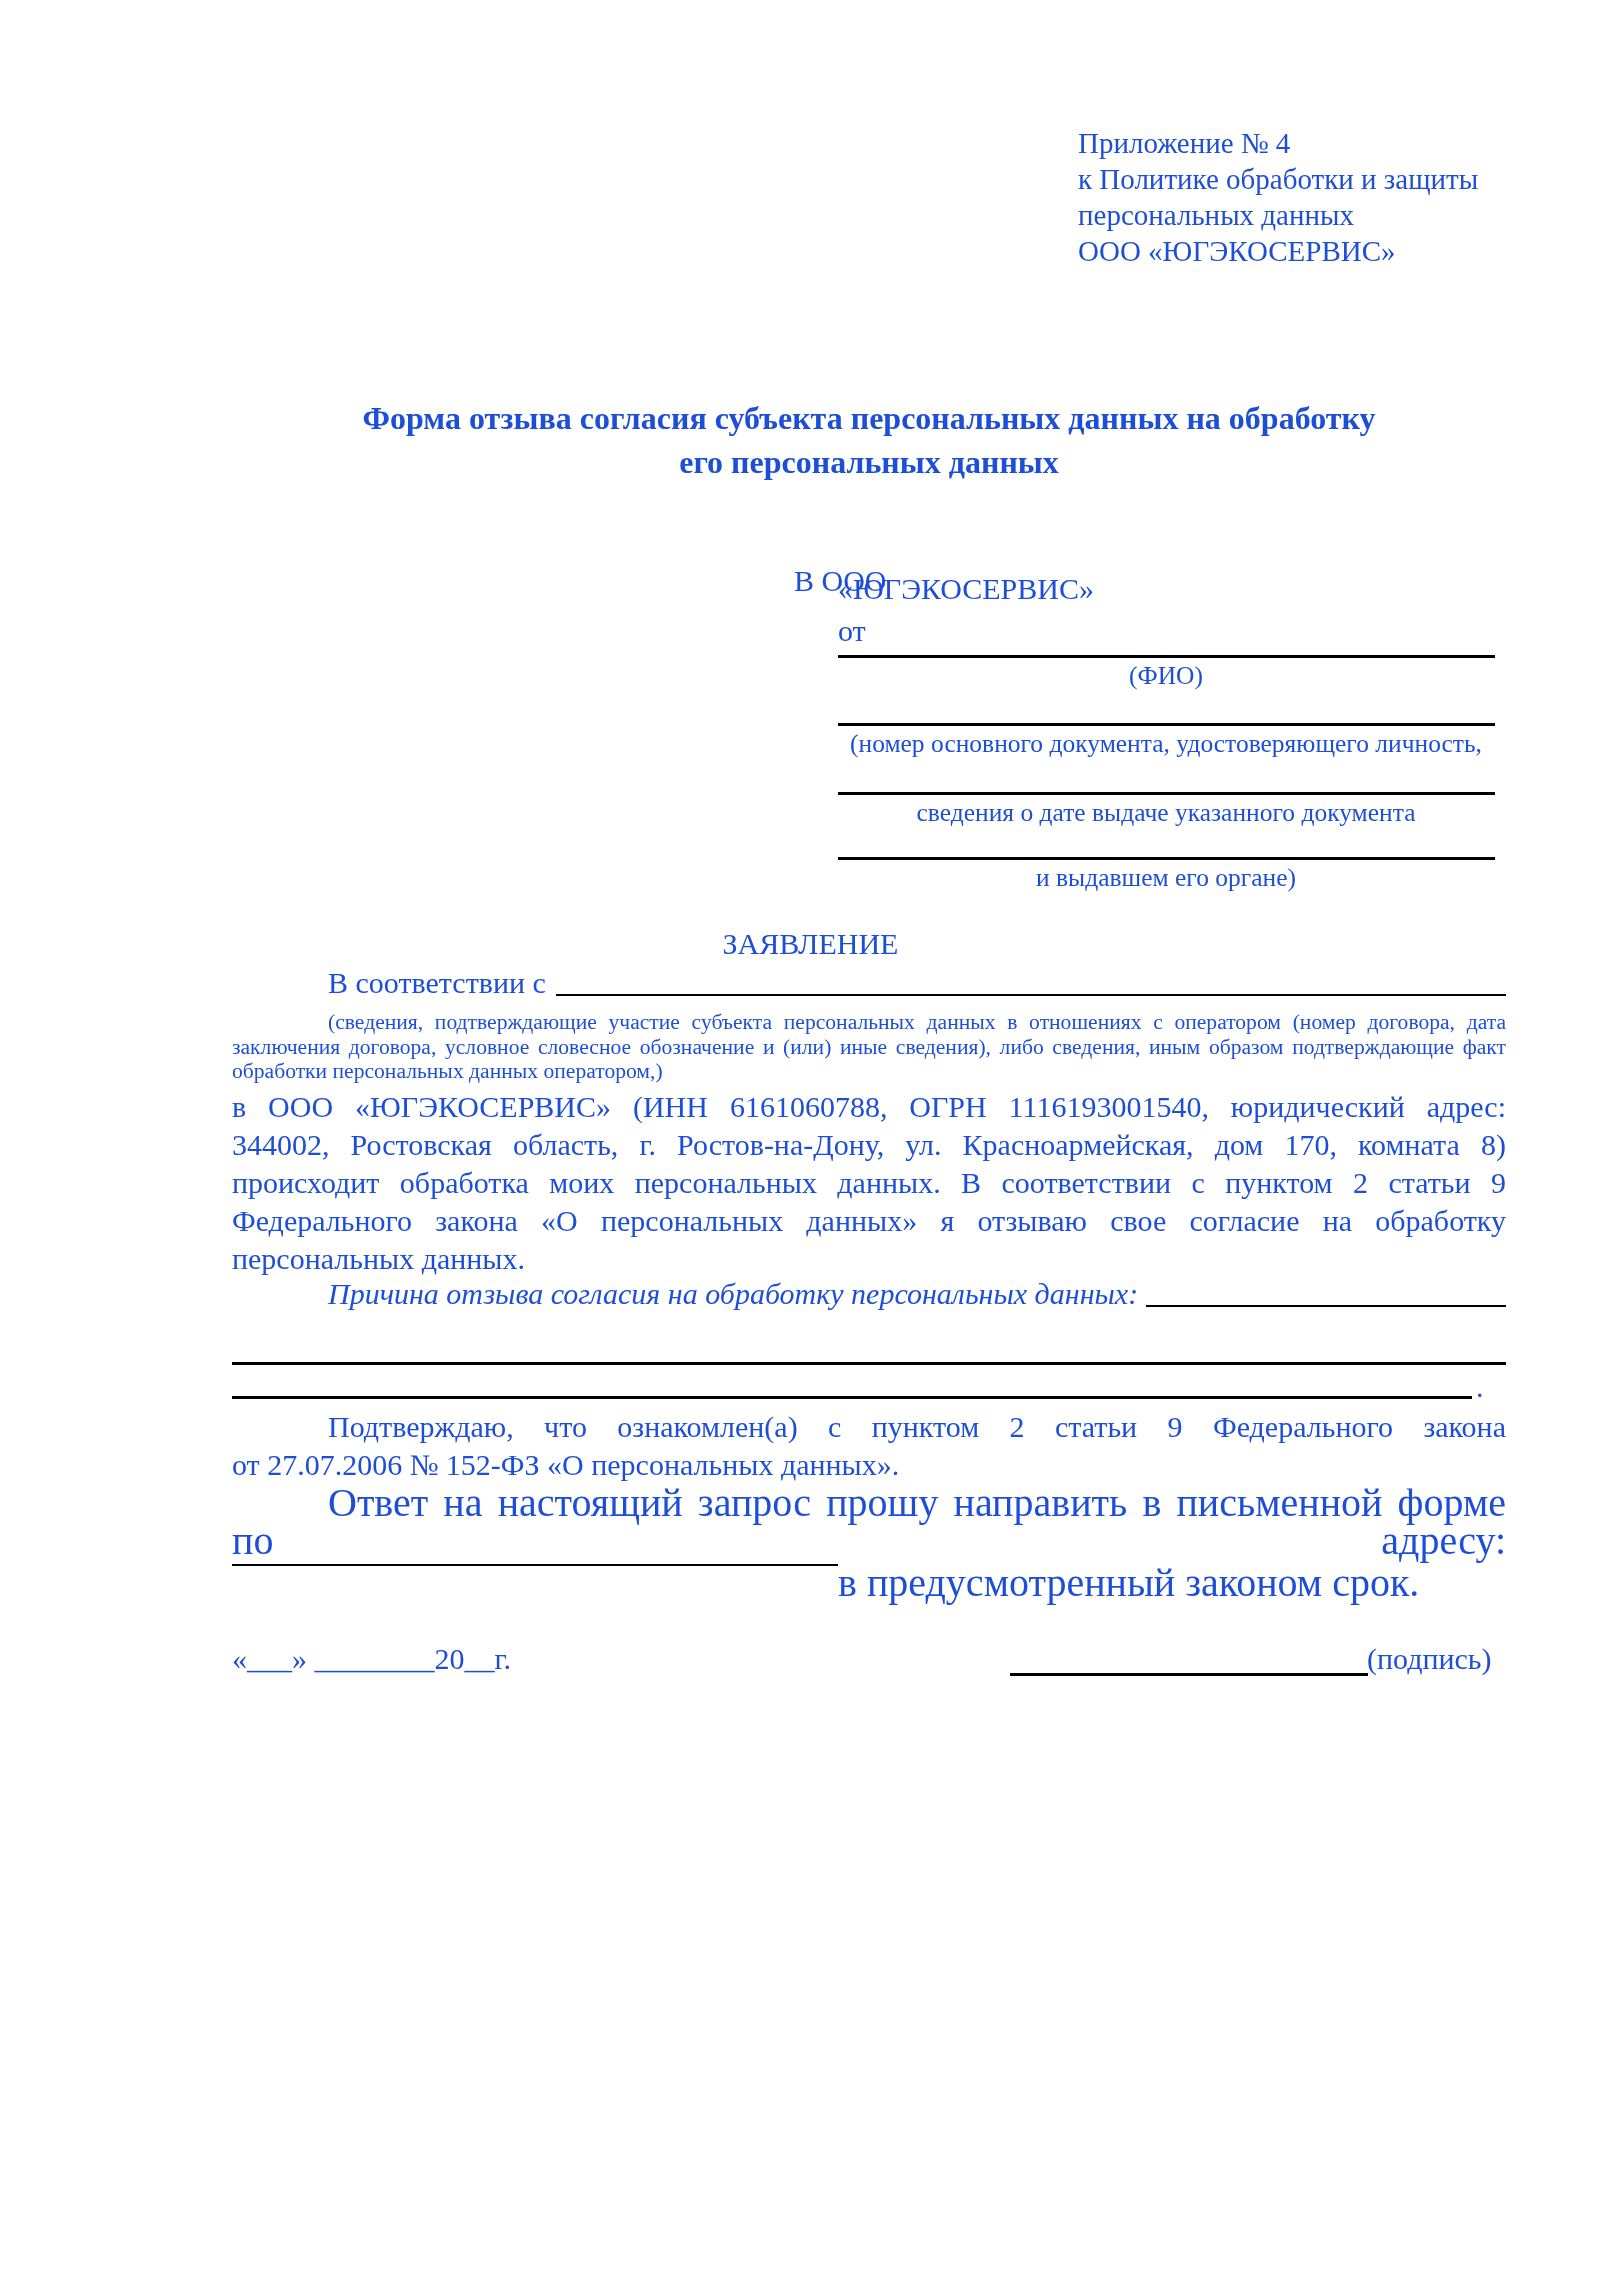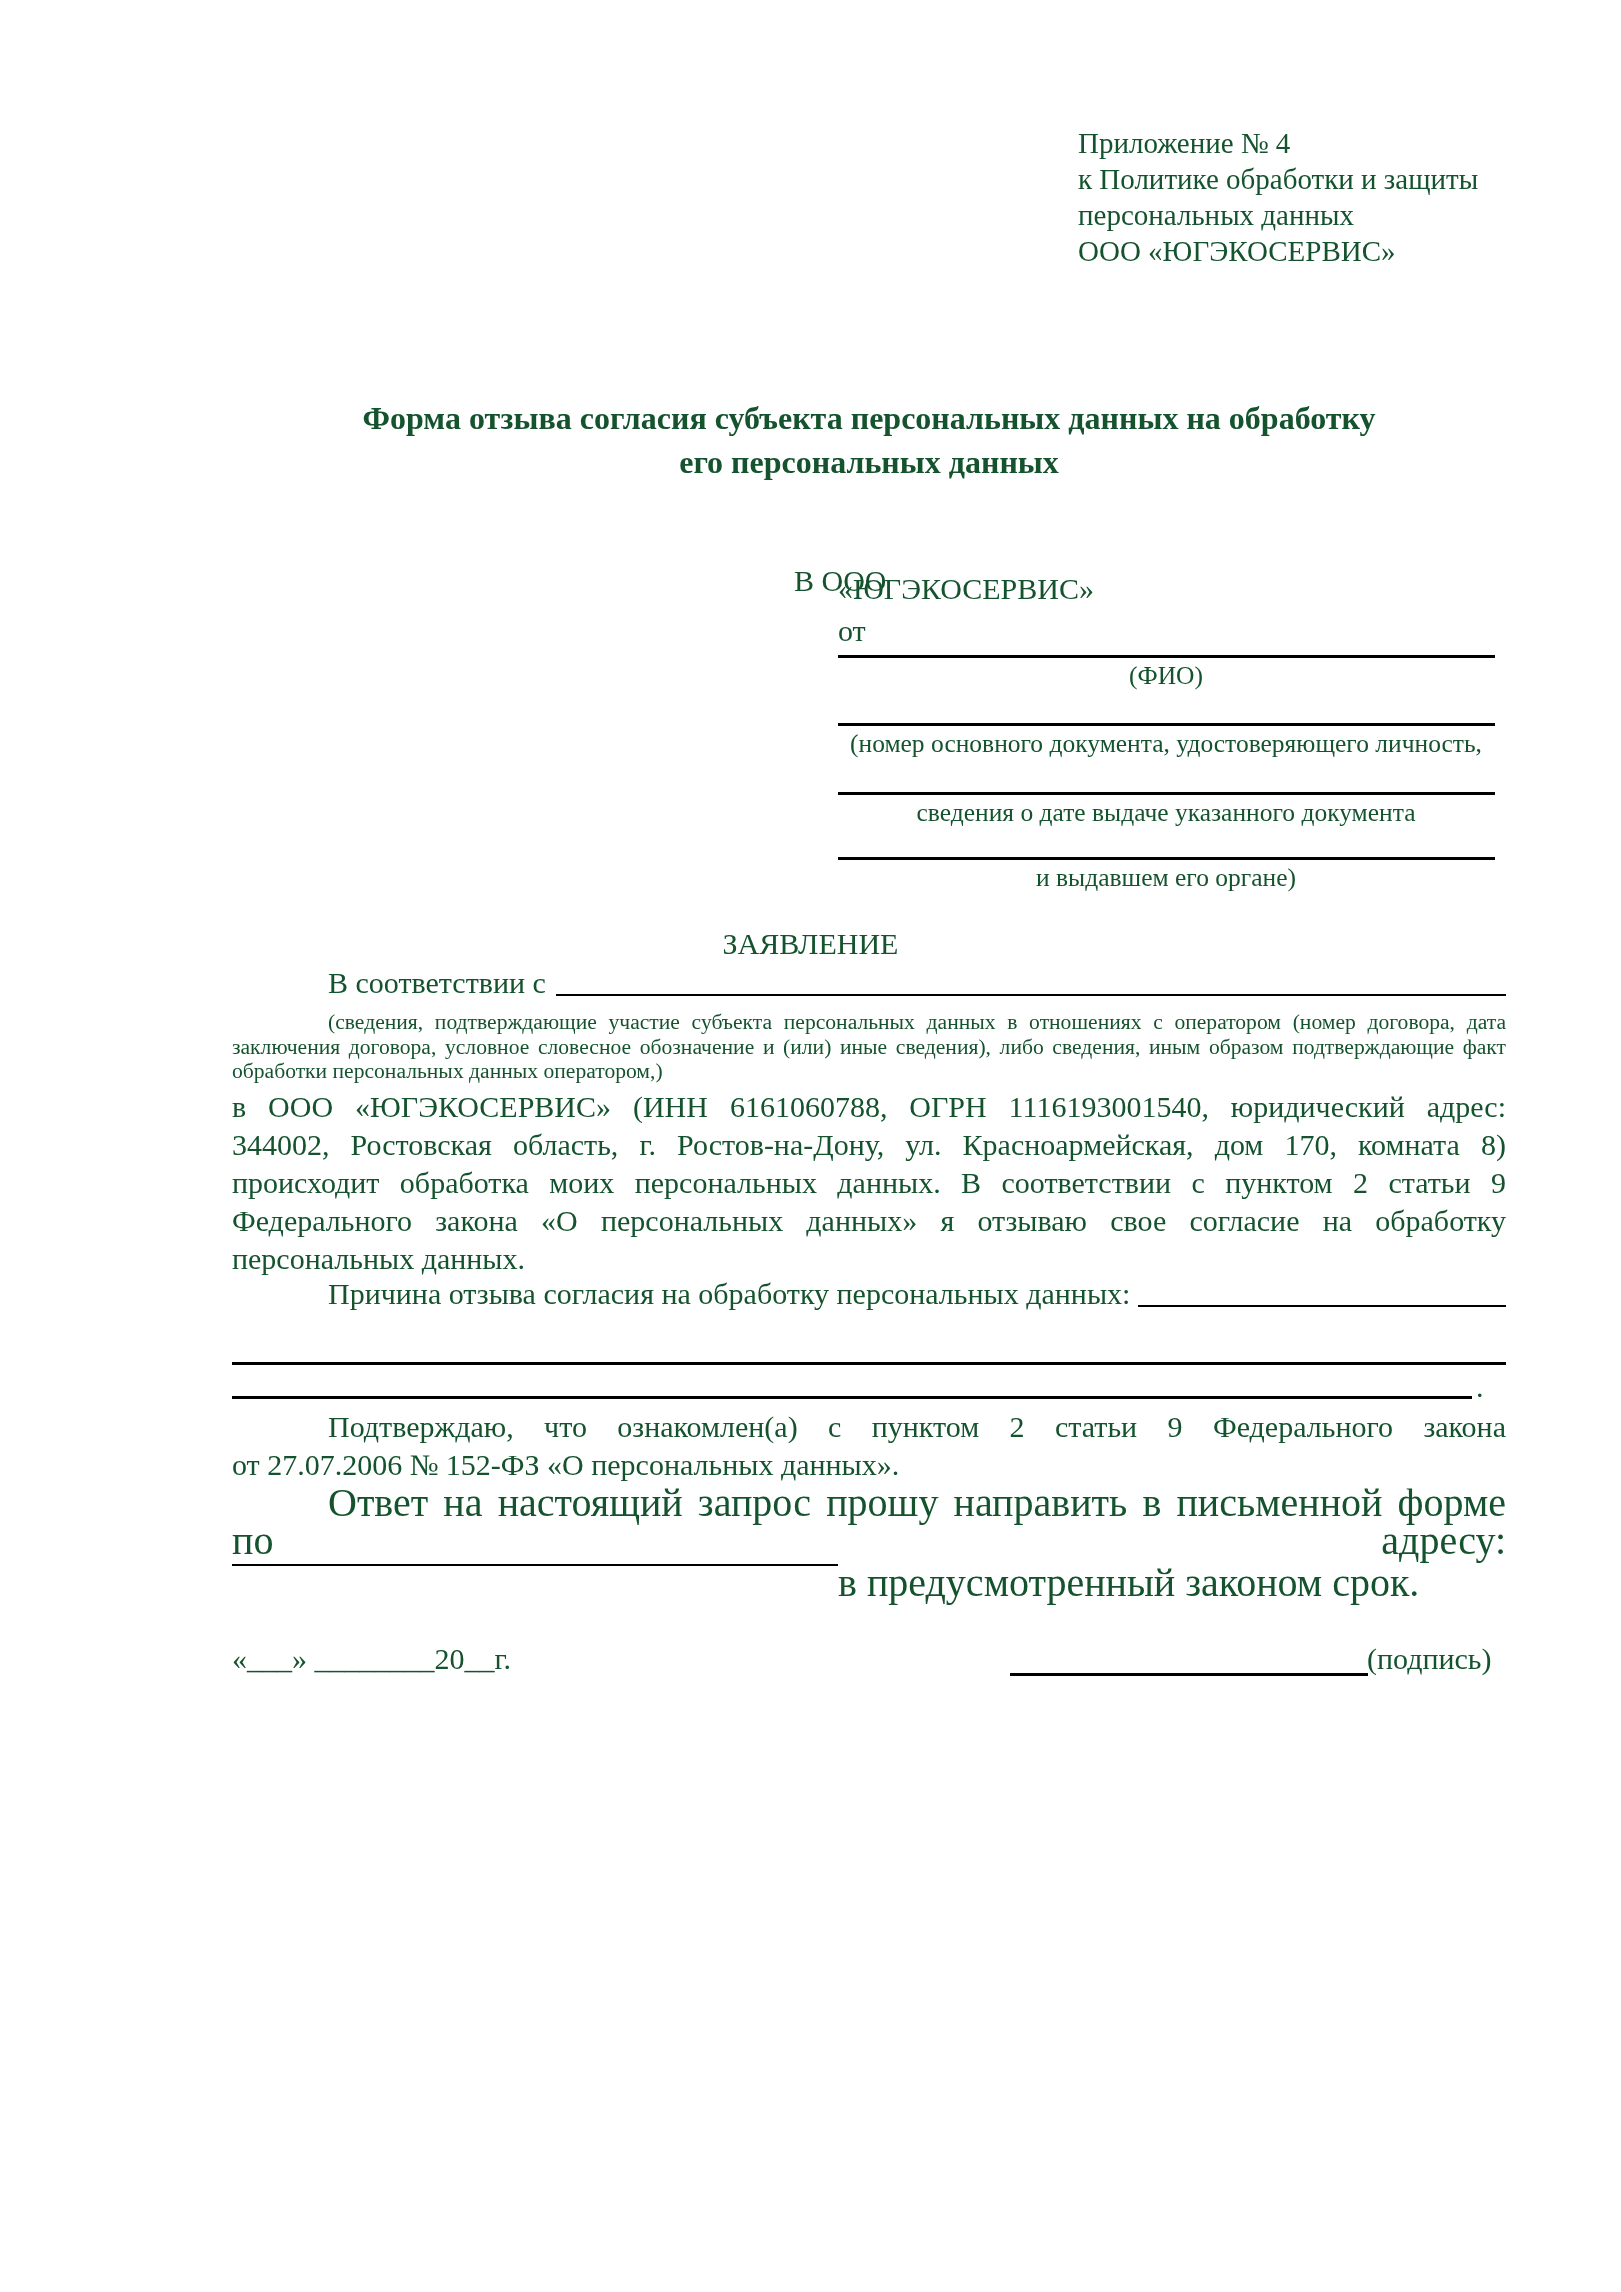--- a/index.html
+++ b/index.html
@@ -1,21 +1,21 @@
 <!DOCTYPE html>
 <html><head>
 <meta charset="utf-8">
 <style>
   html, body { margin: 0; padding: 0; background: #ffffff; }
   .page {
     position: relative;
     width: 1621px;
     height: 2293px;
     background: #ffffff;
-    color: #14532d;
+    color: #1d4ed8;
     font-family: "Liberation Serif", "DejaVu Serif", serif;
     overflow: hidden;
   }
   .abs { position: absolute; }
 
   
   .hdr {
     left: 1078px; top: 125px;
     font-size: 29px; line-height: 36px;
     white-space: nowrap;
@@ -65,21 +65,21 @@
     font-size: 30px; line-height: 38px;
   }
   .jline { text-align: justify; text-align-last: justify; }
   .ind { text-indent: 96px; font-family: Liberation Serif, serif; }
 
   .reason {
     left: 232px; width: 1274px; top: 1277px;
     font-size: 30px;
   }
   .reason .pad { flex: 0 0 96px; }
-  .reason .txt { white-space: nowrap; padding-right: 7.8px; }
+  .reason .txt { white-space: nowrap; padding-right: 7.8px; font-style: italic; }
 
   .period { font-size: 30px; }
 
   .confirm {
     left: 232px; width: 1274px; top: 1408px;
     font-size: 30px; line-height: 38px;
   }
   .reply {
     left: 232px; width: 1274px; top: 1484px;
     font-size: 40px; line-height: 38px;

